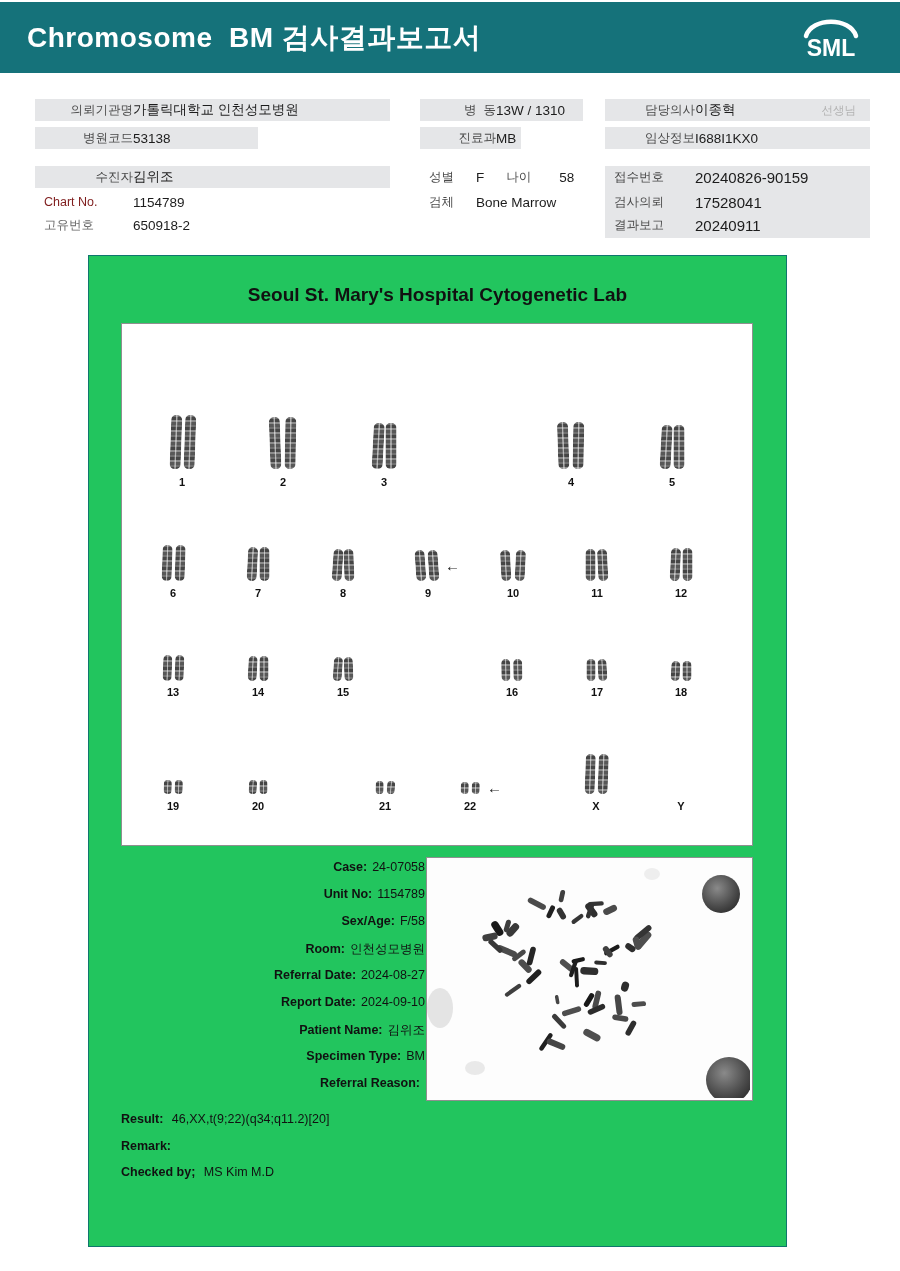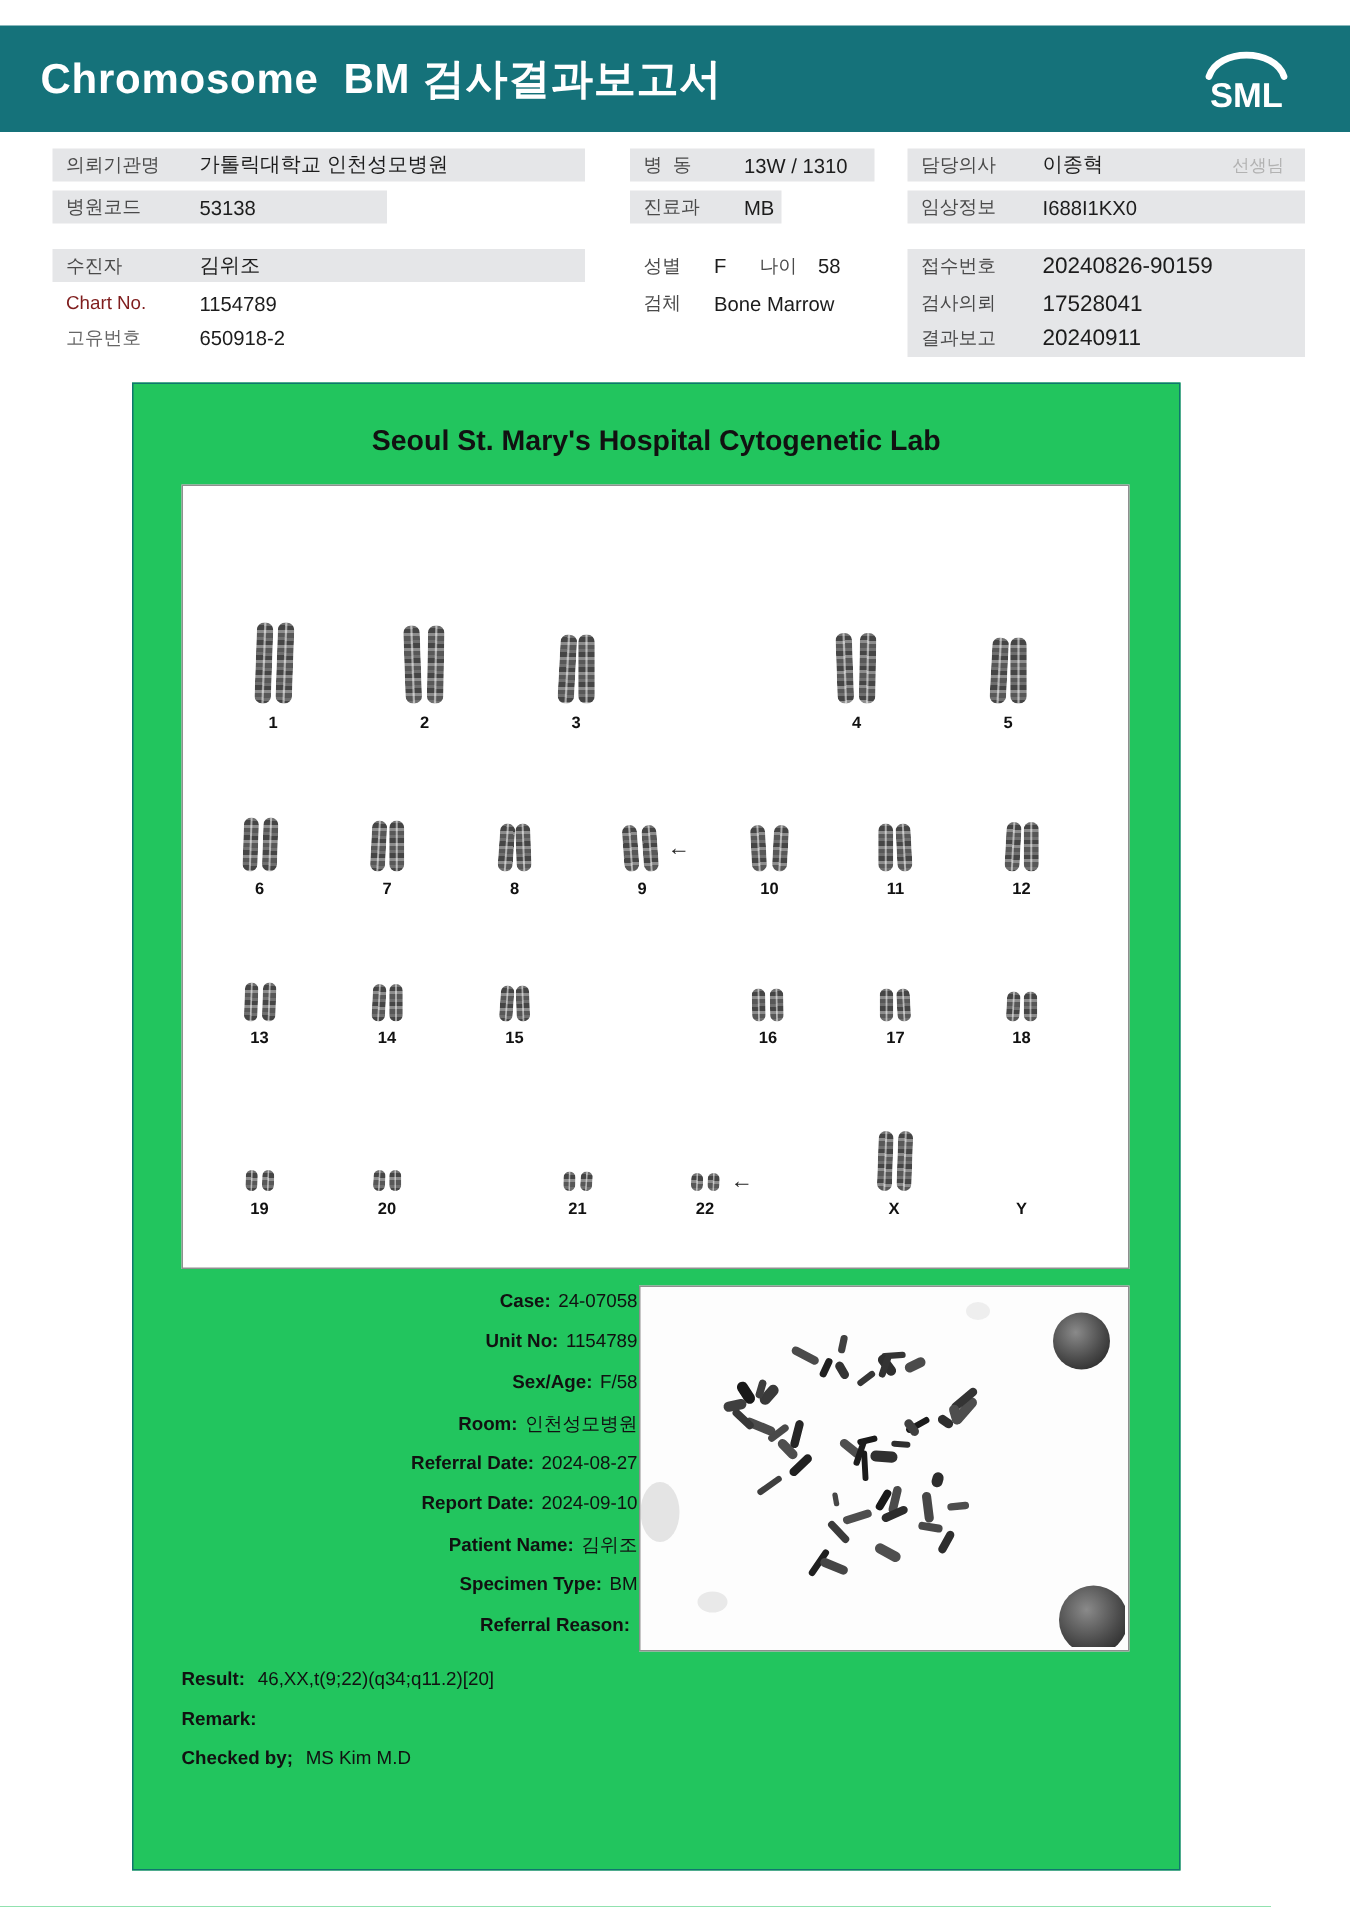--- a/index.html
+++ b/index.html
@@ -1,27 +1,27 @@
 <!DOCTYPE html>
 <html><head>
 <meta charset="utf-8">
 <style>
   html,body{margin:0;padding:0;}
   body{width:900px;height:1271px;position:relative;background:#ffffff;
        font-family:"Liberation Sans","DejaVu Sans",sans-serif;overflow:hidden;}
 
   
-  .topbar{position:absolute;left:0;top:17px;width:900px;height:71px;background:#15727a;}
+  .topbar{position:absolute;left:0;top:2px;width:900px;height:71px;background:#15727a;}
   .topbar .title{position:absolute;left:27px;top:17px;font-size:28px;font-weight:bold;
                  color:#fff;letter-spacing:.5px;white-space:pre;}
   .logo{position:absolute;right:36px;top:9px;width:66px;height:56px;}
 
   
   .field{position:absolute;height:22px;display:flex;align-items:center;}
-  .boxed{background:#e5e6e8;}
+  .boxed{background:#e5e6e8;text-align:right;}
   .flabel{color:#4a4a4a;font-size:12.5px;flex:none;white-space:pre;padding-left:9px;}
   .fvalue{color:#1c1c1c;font-size:13.5px;white-space:pre;}
   .lw80{width:89px;} .lw58{width:67px;} .lw38{width:47px;} .lw72{width:81px;}
   .big{font-size:15px;}
   .suffix{margin-left:auto;padding-right:14px;color:#b2b2b2;font-size:11.5px;}
   .rightblock{position:absolute;left:605px;top:166px;width:265px;height:72px;background:#e5e6e8;}
 
   
   .card{position:absolute;left:88px;top:255px;width:697px;height:990px;
         background:#22c55e;border:1px solid #0f766e;}
@@ -86,21 +86,21 @@
     <span class="fvalue">13W / 1310</span>
   </div>
   <div class="field boxed" style="left:420px;top:127px;width:101px">
     <span class="flabel lw58">진료과</span>
     <span class="fvalue">MB</span>
   </div>
   <div class="field" style="left:420px;top:166px;width:165px">
     <span class="flabel lw38">성별</span>
     <span class="fvalue">F</span>
     <span class="flabel" style="margin-left:22px;padding-left:0;">나이</span>
-    <span class="fvalue" style="margin-left:14px;text-align:center;">58</span>
+    <span class="fvalue" style="margin-left:28px;text-align:center;">58</span>
   </div>
   <div class="field" style="left:420px;top:191px;width:165px">
     <span class="flabel lw38">검체</span>
     <span class="fvalue">Bone Marrow</span>
   </div>
 
   <div class="field boxed" style="left:605px;top:99px;width:265px">
     <span class="flabel lw72">담당의사</span>
     <span class="fvalue">이종혁</span>
     <span class="suffix">선생님</span>

